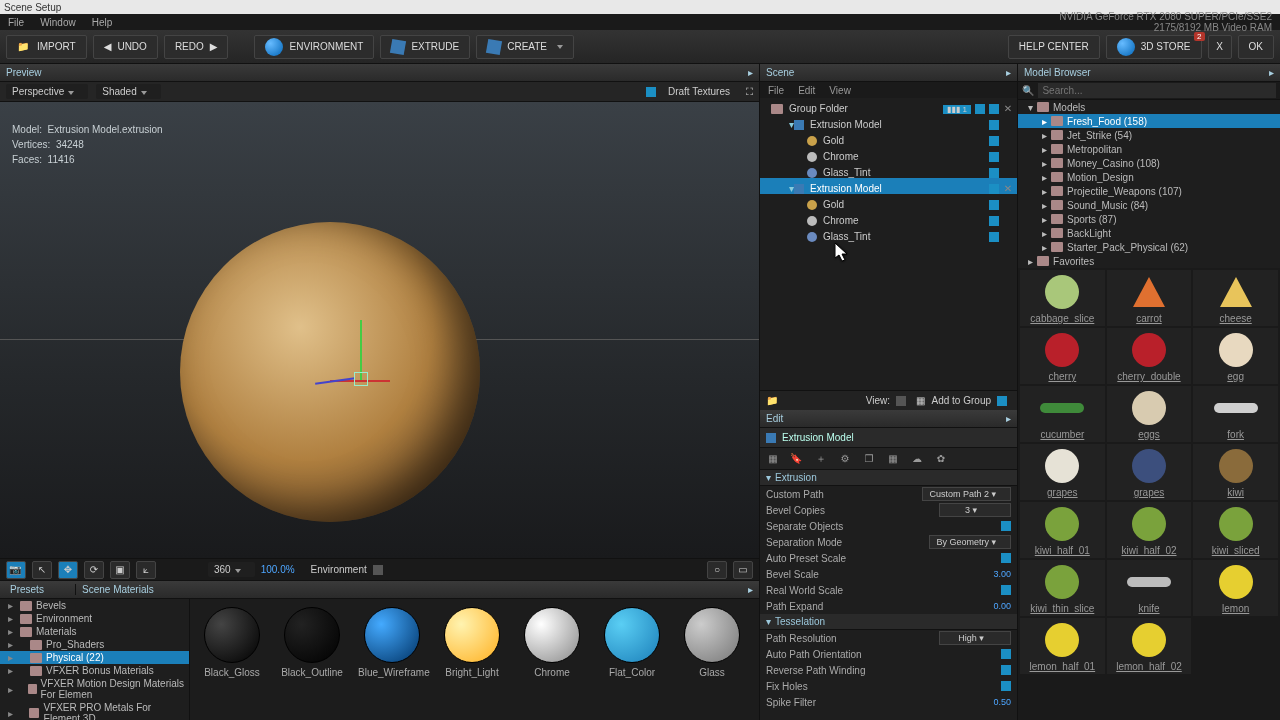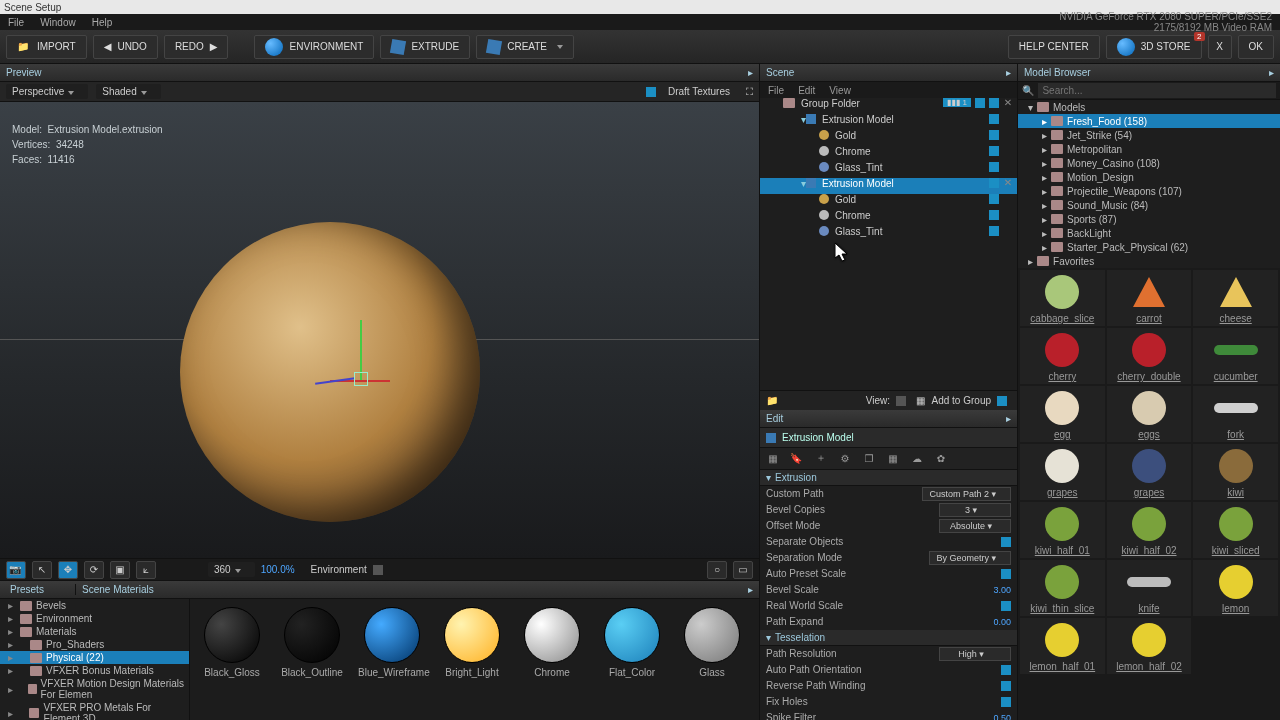--- a/index.html
+++ b/index.html
@@ -40,21 +40,21 @@
 .presets-row .phead { border-right:1px solid #111;}
 .presets-tree { width:190px; background:#1e1e1e; overflow-y:auto; border-right:1px solid #111;}
 .presets-tree .node { display:flex; align-items:center; gap:4px; padding:1px 4px 1px 8px; color:#bbb;}
 .presets-tree .node.sel { background:#1b7fb9; color:#fff;}
 .presets-tree .caret { width:8px; color:#888;}
 .materials-grid { flex:1; background:#1c1c1c; padding:8px; display:flex; gap:12px; overflow:hidden; align-items:flex-start;}
 .mat-cell { width:68px; text-align:center; font-size:9px; color:#aaa;}
 .mat-ball { width:56px; height:56px; border-radius:50%; margin:0 auto 4px; border:1px solid #000;}
 .scene-menu { height:16px; background:#1a1a1a; display:flex; align-items:center; padding:0 8px; gap:14px; color:#999; font-size:10px;}
 .scene-tree { flex:1; background:#1e1e1e; overflow-y:auto; }
-.scene-tree .row { display:flex; align-items:flex-start; height:16px; padding:0 4px 0 13px; }
+.scene-tree .row { display:flex; align-items:flex-end; height:16px; padding:0 4px 0 1px; }
 .scene-tree .row.sel { background:#1b7fb9; color:#fff;}
 .scene-tree .label { flex:1; white-space:nowrap;}
 .scene-tree .cb { width:10px; height:10px; background:#1b8fc4; margin-left:4px;}
 .scene-tree .x { width:10px; height:10px; color:#888; margin-left:4px; text-align:center; line-height:10px;}
 .ico-folder { width:12px; height:10px; background:#a88; border-radius:1px; display:inline-block;}
 .ico-obj { width:10px; height:10px; background:#3a7ab4; display:inline-block;}
 .ico-mat { width:10px; height:10px; border-radius:50%; display:inline-block;}
 .scene-bottom { height:20px; background:#222; display:flex; align-items:center; padding:0 6px; gap:6px; border-top:1px solid #111;}
 .edit-section { background:#1e1e1e; }
 .edit-toolbar { height:22px; background:#222; display:flex; align-items:center; padding:0 4px; gap:6px; border-bottom:1px solid #111;}
@@ -385,24 +385,20 @@
           </div>
           <div class="prop-row">
             <span class="plabel">Custom Path</span>
             <span class="prop-sel">Custom Path 2 ▾</span>
           </div>
           <div class="prop-row">
             <span class="plabel">Bevel Copies</span>
             <span class="prop-sel">3 ▾</span>
           </div>
           <div class="prop-row">
-            <span class="plabel">Offset Mode</span>
-            <span class="prop-sel">Absolute ▾</span>
-          </div>
-          <div class="prop-row">
             <span class="plabel">Separate Objects</span>
             <span class="prop-cb"></span>
           </div>
           <div class="prop-row">
             <span class="plabel">Separation Mode</span>
             <span class="prop-sel">By Geometry ▾</span>
           </div>
           <div class="prop-row">
             <span class="plabel">Auto Preset Scale</span>
             <span class="prop-cb"></span>
@@ -557,29 +553,29 @@
           <span>cherry</span>
         </div>
         <div class="model-cell">
           <div class="thumb">
             <div style="width:34px;height:34px;border-radius:50%;background:#b9202a"></div>
           </div>
           <span>cherry_double</span>
         </div>
         <div class="model-cell">
           <div class="thumb">
+            <div style="width:34px;height:34px;border-radius:50%;background:#e8d9c0"></div>
+          </div>
+          <span>egg</span>
+        </div>
+        <div class="model-cell">
+          <div class="thumb">
             <div style="width:44px;height:10px;border-radius:5px;background:#3f8a3a"></div>
           </div>
           <span>cucumber</span>
-        </div>
-        <div class="model-cell">
-          <div class="thumb">
-            <div style="width:34px;height:34px;border-radius:50%;background:#e8d9c0"></div>
-          </div>
-          <span>egg</span>
         </div>
         <div class="model-cell">
           <div class="thumb">
             <div style="width:34px;height:34px;border-radius:50%;background:#d8cbb0"></div>
           </div>
           <span>eggs</span>
         </div>
         <div class="model-cell">
           <div class="thumb">
             <div style="width:44px;height:10px;border-radius:5px;background:#cfcfcf"></div>

